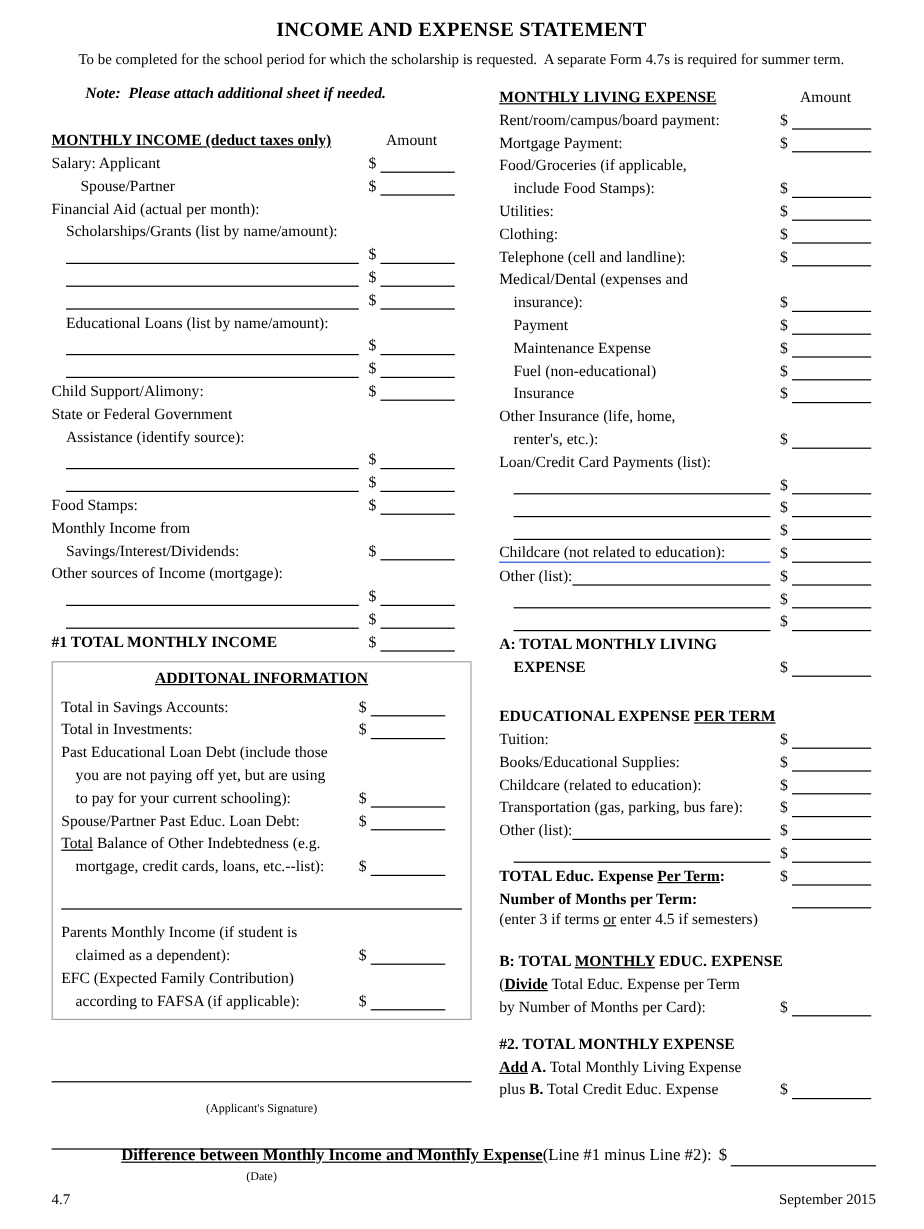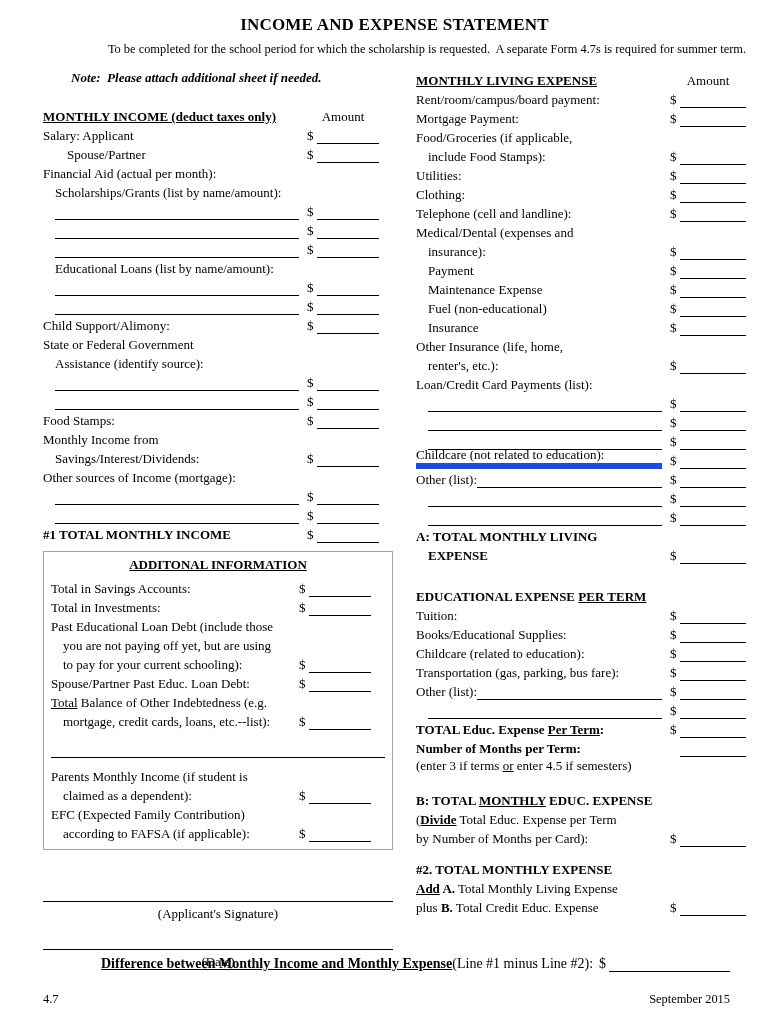--- a/index.html
+++ b/index.html
@@ -1,51 +1,51 @@
 <!DOCTYPE html>
 <html><head>
 <meta charset="utf-8">
 <style>
 *{margin:0;padding:0;box-sizing:border-box}
 html,body{width:770px;height:1024px}
 body{background:#fff;color:#000;font-family:"Liberation Serif",serif;font-size:13px;position:relative;overflow:hidden}
-.page{padding:15px 24px 0 43px}
+.page{padding:15px 44px 0 43px}
 .title{text-align:center;font-weight:700;font-size:17px;letter-spacing:.2px}
-.subtitle{text-align:right;font-size:12.4px;margin-top:7px}
+.subtitle{text-align:center;font-size:12.4px;margin-top:7px}
 .pre{white-space:pre-wrap}
 .cols{display:flex;gap:23px;margin-top:13px}
 .cl{width:350px;flex:none}
 .cr{flex:1;min-width:0}
 .r{display:flex;align-items:flex-end;height:19px;line-height:17px}
 .l{white-space:nowrap;flex:0 0 auto}
 .sp{flex:1 1 auto;min-width:2px}
 .amt{flex:none;display:flex;align-items:flex-end}
 .cl .amt{width:72px;margin-right:14px}
 .cr .amt{width:76px;margin-right:0}
 .d{min-width:7px}
 .ln{flex:1;border-bottom:1px solid #000;height:14px;margin-left:3px}
 .f{flex:1 1 auto;border-bottom:1px solid #000;height:14px;margin-right:8px;min-width:10px}
 .ffull{margin-right:0}
-.lol{flex:1 1 auto;border-bottom:6px solid #1d4ed8;white-space:nowrap;margin-right:8px}
+.lol{flex:1 1 auto;border-bottom:1px solid #1d4ed8;white-space:nowrap;margin-right:8px}
 .b{font-weight:700}
 .u{text-decoration:underline}
 .bi{font-weight:700;font-style:italic}
 .in1{margin-left:12px}
 .in2{margin-left:24px}
 .amthdr{flex:none;text-align:center}
 .cl .amthdr{width:72px;margin-right:14px}
 .cr .amthdr{width:76px}
 .note{margin-left:28px;height:19px}
 .hdr-row{margin-top:17px}
 .box{border:1px solid #a3a3a3;margin-top:8px;padding:5px 7px 7px 7px}
 .boxhead{text-align:center;height:21px}
 .fillrow{margin-top:9px;margin-bottom:8px}
 .sig{margin-top:36px}
 .sigline{border-bottom:1px solid #000;height:16px}
-.sigcap{text-align:center;font-size:13px;margin-top:4px}
+.sigcap{text-align:center;font-size:10px;margin-top:17px}
 .mt22{margin-top:22px}
 .mt14{margin-top:14px}
 .mt12{margin-top:12px}
 .hint{text-align:left;height:19px;line-height:17px}
 .diff{position:absolute;left:43px;right:40px;top:956px;display:flex;align-items:flex-end;font-size:14px;padding-left:58px}
 .diff .d{margin-left:6px}
 .footer{position:absolute;left:43px;right:40px;top:992px;display:flex;justify-content:space-between;font-size:12.4px}
 </style>
 </head>
 <body>

